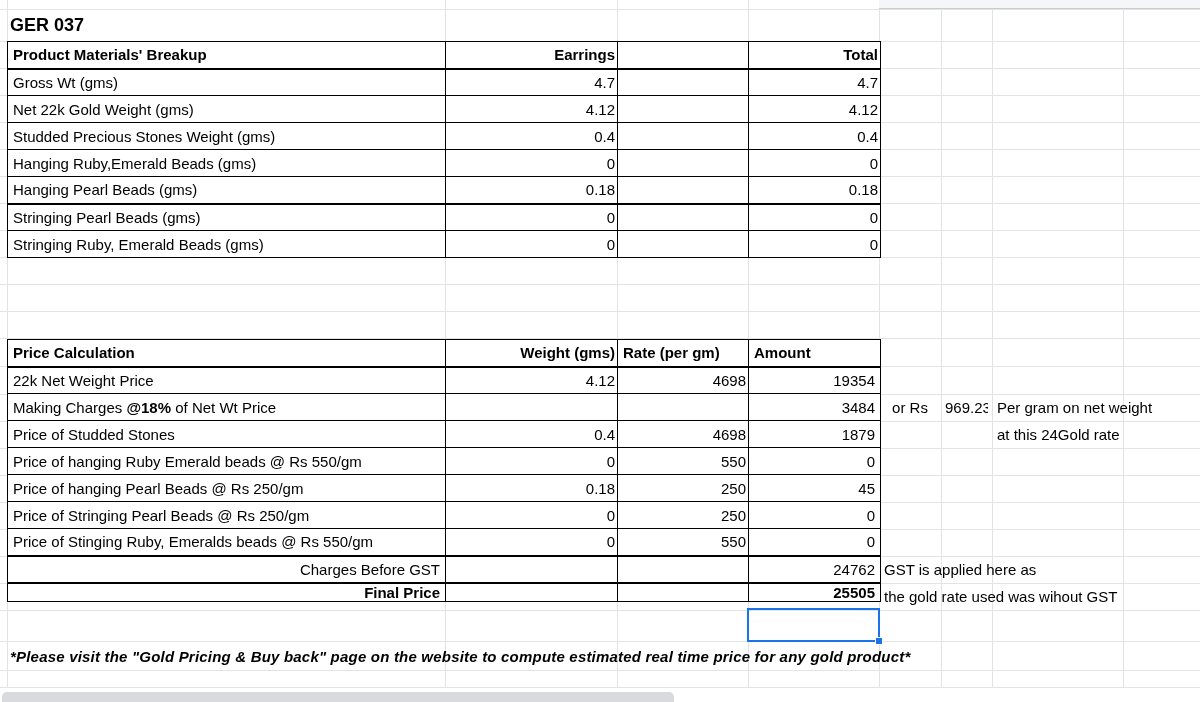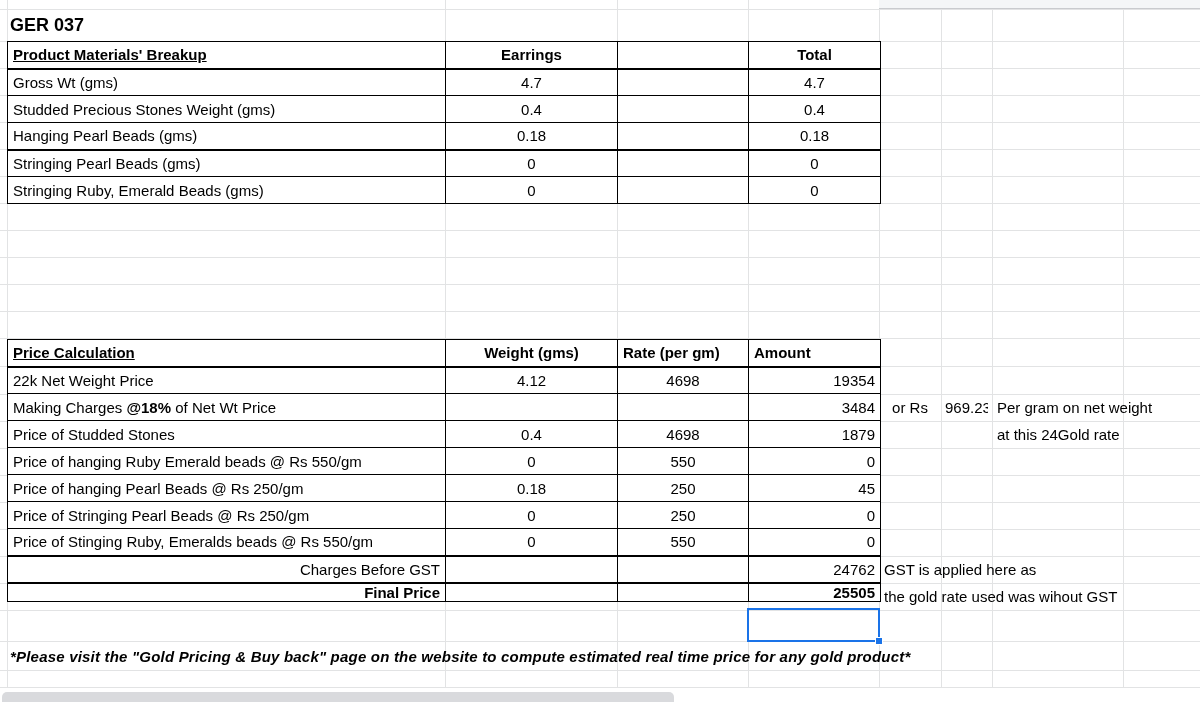--- a/index.html
+++ b/index.html
@@ -17,24 +17,24 @@
   .cellText { position:absolute; z-index:2; white-space:nowrap; line-height:27px; height:27px;text-align:right; }
   #sheet-title { left:10px; top:9px; height:32px; line-height:32px; font-size:18px; font-weight:bold; }
   table { position:absolute; left:7px; border-collapse:collapse; table-layout:fixed;
           background:#fff; z-index:3; }
   #materials-table { top:41px; }
   #price-table { top:339px; }
   td { border:1px solid #000; height:27px; padding:0 5px; font-size:15px;
        overflow:hidden; white-space:nowrap; vertical-align:middle; }
   tr.tall td { height:16px; }
   td.lab { text-align:left; }
-  td.cen { text-align:center; padding:0 2px; }
+  td.cen { text-align:right; padding:0 2px; }
   td.amt { text-align:right; }
   td.bold { font-weight:bold; }
-  td.uline span { font-weight:bold; text-decoration:underline; }
+  td.uline span { font-weight:bold; }
   tr.hdr td { border-bottom-width:2px; }
   tr.bt2 td { border-top-width:2px; }
   .inbold { font-weight:bold; }
   #gold-rate-line { left:10px; top:284px; }
   #note-or-rs { left:879px; top:394px; width:62px; text-align:center; }
   #note-pergram-value { left:945px; top:394px; width:43px; overflow:hidden; }
   #note-pergram-1 { left:997px; top:394px; }
   #note-pergram-2 { left:997px; top:421px; }
   #note-gst-1 { left:884px; top:556px; }
   #note-gst-2 { left:884px; top:583px; }
@@ -105,24 +105,36 @@
       <td class="cen"></td>
       <td class="cen bold">Total</td>
     </tr>
     <tr>
       <td class="lab">Gross Wt (gms)</td>
       <td class="cen">4.7</td>
       <td class="cen"></td>
       <td class="cen">4.7</td>
     </tr>
     <tr>
+      <td class="lab">Net 22k Gold Weight (gms)</td>
+      <td class="cen">4.12</td>
+      <td class="cen"></td>
+      <td class="cen">4.12</td>
+    </tr>
+    <tr>
       <td class="lab">Studded Precious Stones Weight (gms)</td>
       <td class="cen">0.4</td>
       <td class="cen"></td>
       <td class="cen">0.4</td>
+    </tr>
+    <tr>
+      <td class="lab">Hanging Ruby,Emerald Beads (gms)</td>
+      <td class="cen">0</td>
+      <td class="cen"></td>
+      <td class="cen">0</td>
     </tr>
     <tr>
       <td class="lab">Hanging Pearl Beads (gms)</td>
       <td class="cen">0.18</td>
       <td class="cen"></td>
       <td class="cen">0.18</td>
     </tr>
     <tr class="bt2">
       <td class="lab">Stringing Pearl Beads (gms)</td>
       <td class="cen">0</td>

